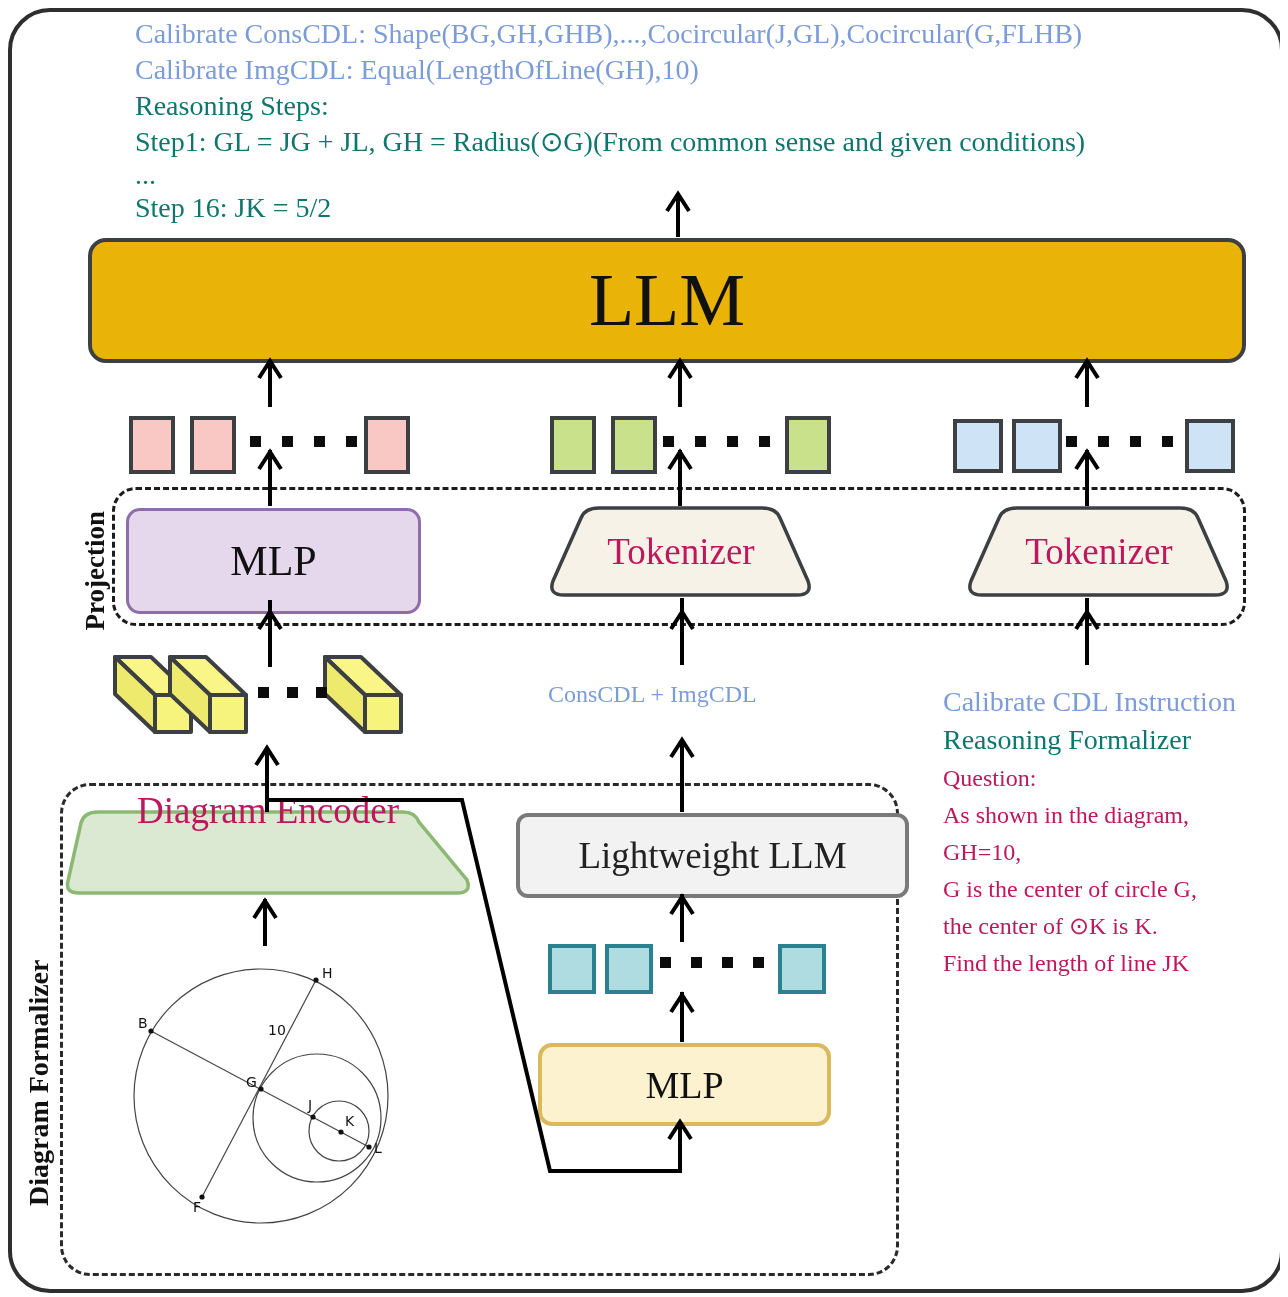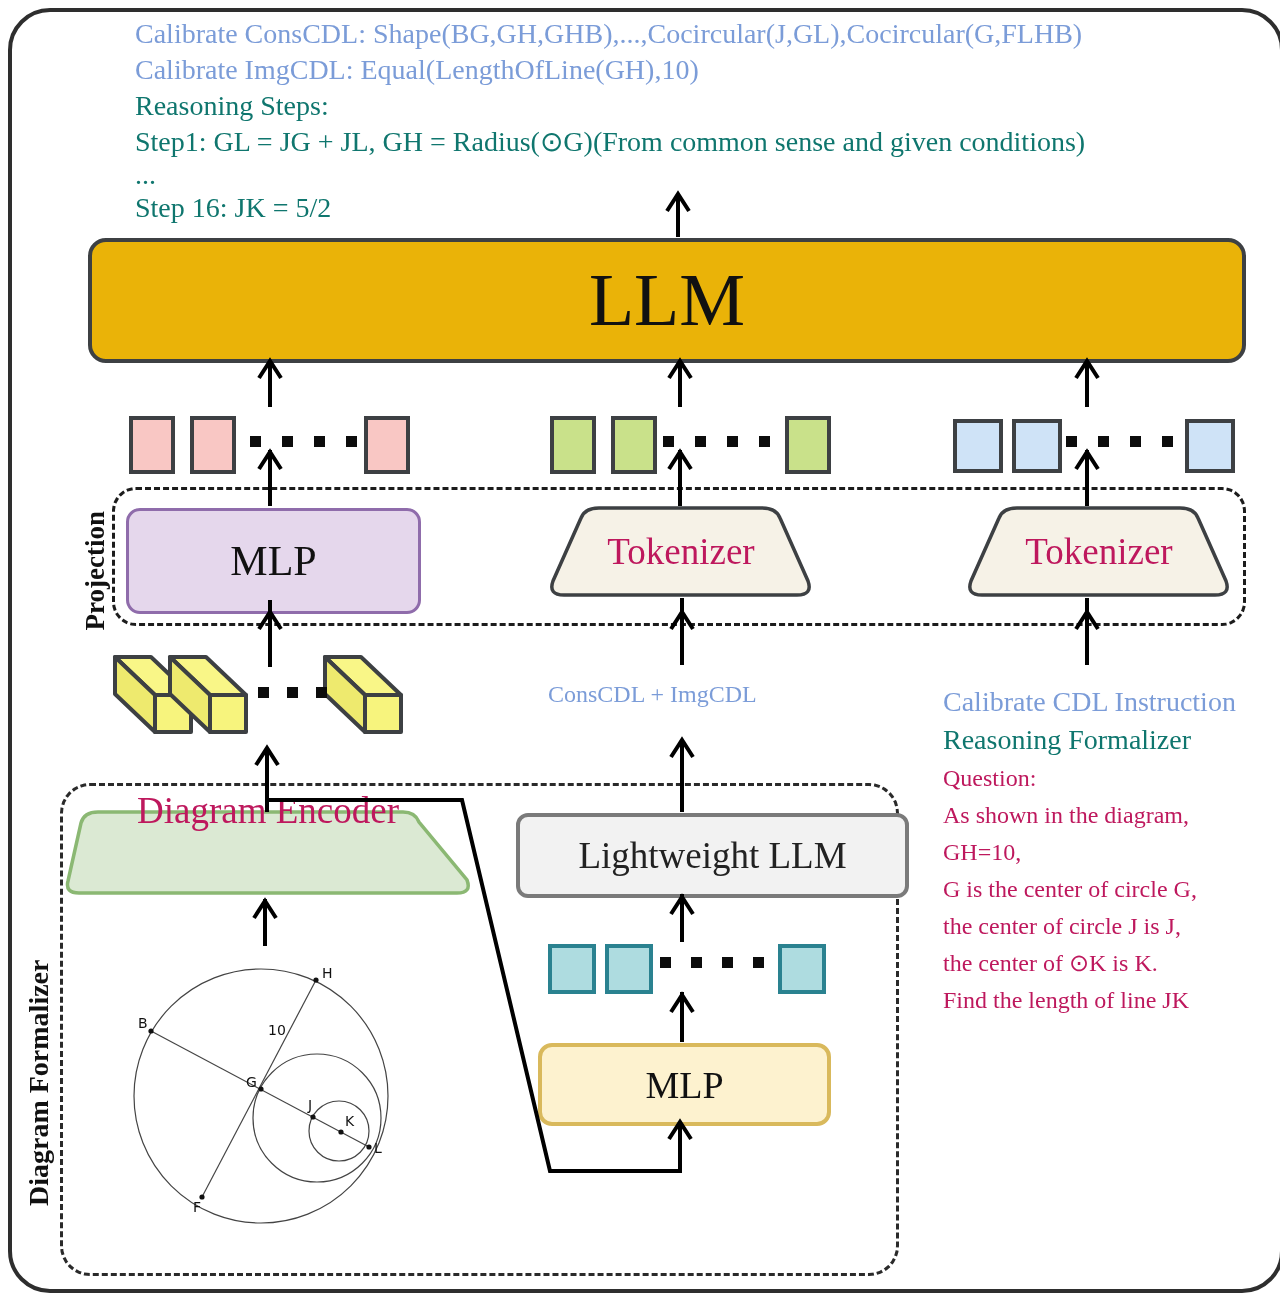--- a/index.html
+++ b/index.html
@@ -109,21 +109,20 @@
 
   <div class="abs blue" style="left:548px;top:681px;font-size:24px;white-space:nowrap;">ConsCDL + ImgCDL</div>
   <div class="abs blue" style="left:943px;top:686px;font-size:28px;white-space:nowrap;text-align:right;">Calibrate CDL Instruction</div>
   <div class="abs red" style="left:943px;top:724px;font-size:28px;white-space:nowrap;">Reasoning Formalizer</div>
 
   <div class="abs qblock">
     <div>Question:</div>
     <div>As shown in the diagram,</div>
     <div>GH=10,</div>
     <div>G is the center of circle G,</div>
-    <div>the center of circle J is J,</div>
     <div>the center of ⊙K is K.</div>
     <div>Find the length of line JK</div>
   </div>
 
   <div class="abs formalizer-box"></div>
   <div class="abs vlabel" style="left:-106px;top:1045px;width:290px;font-size:28px;">Diagram Formalizer</div>
 
   <svg style="left:63px;top:810px;" width="410" height="86" viewBox="0 0 410 86">
     <path d="M 16 83 Q 2 83 5 71 L 18 13 Q 21 2 35 2 L 340 2 Q 352 2 356 12 L 404 70 Q 409 83 394 83 Z" fill="#dbe9d3" stroke="#8bb873" stroke-width="3.5"></path>
   </svg>

